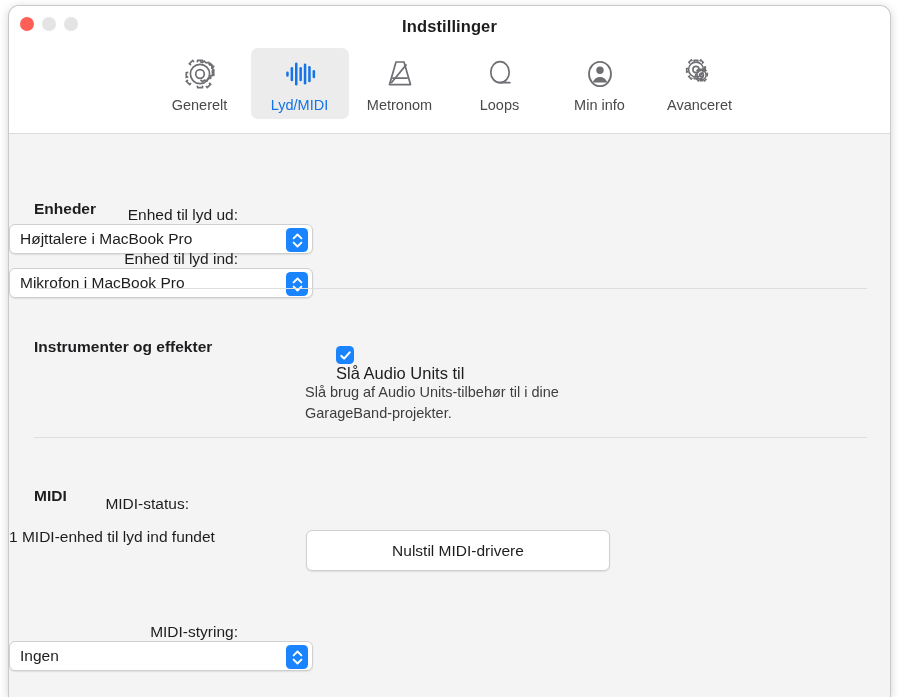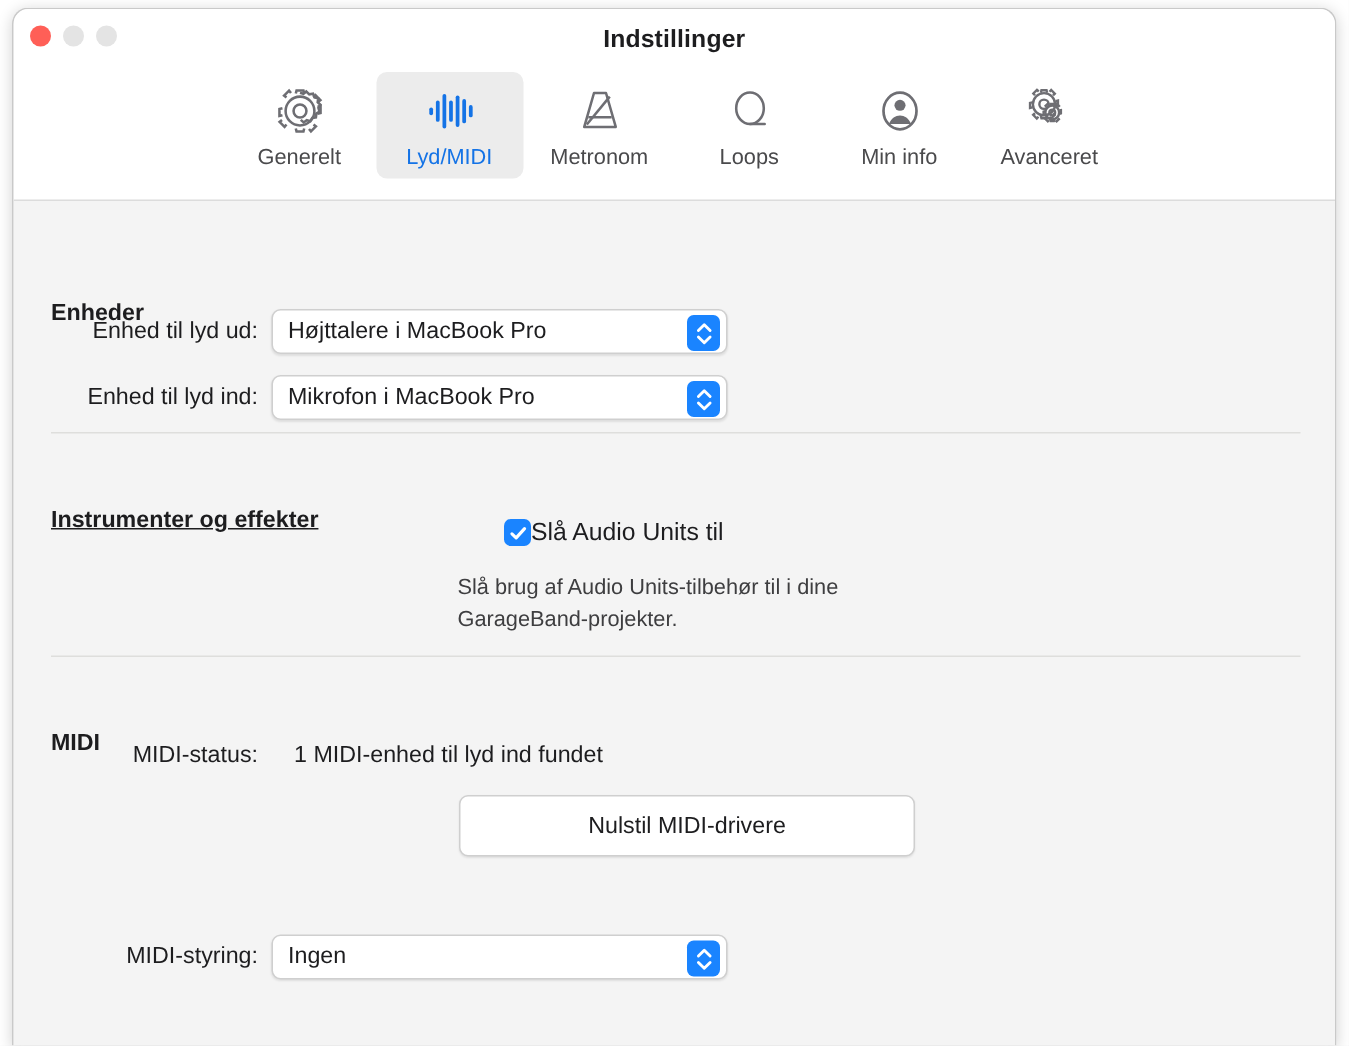--- a/index.html
+++ b/index.html
@@ -121,20 +121,21 @@
     left: 25px;
     width: 833px;
     height: 1px;
     background: #dededc;
   }
 
   .row {
     position: absolute;
     display: flex;
     align-items: center;
+    flex-direction: column;
   }
   .field-label {
     width: 172px;
     text-align: right;
     font-size: 15.5px;
     color: #1d1d1f;
     padding-right: 9px;
     white-space: nowrap;
   }
 
@@ -369,21 +370,21 @@
           <svg width="11" height="17" viewBox="0 0 11 17" fill="none" stroke="#ffffff" stroke-width="1.9" stroke-linecap="round" stroke-linejoin="round">
             <path d="M1.6 6.4 L5.5 2.5 L9.4 6.4"></path>
             <path d="M1.6 10.6 L5.5 14.5 L9.4 10.6"></path>
           </svg>
         </span>
       </div>
     </div>
 
     <div class="divider" style="top:154px;"></div>
 
-    <div class="section-title" style="top:176px;text-decoration:underline;">Instrumenter og effekter</div>
+    <div class="section-title" style="top:176px;">Instrumenter og effekter</div>
 
     <div class="row check-row" style="left:299px; top:212px;">
       <span class="checkbox">
         <svg width="13" height="13" viewBox="0 0 13 13" fill="none" stroke="#ffffff" stroke-width="2.1" stroke-linecap="round" stroke-linejoin="round">
           <path d="M2.3 6.9 L5.1 9.6 L10.7 3.4"></path>
         </svg>
       </span>
       <span class="check-label">Slå Audio Units til</span>
     </div>
 

